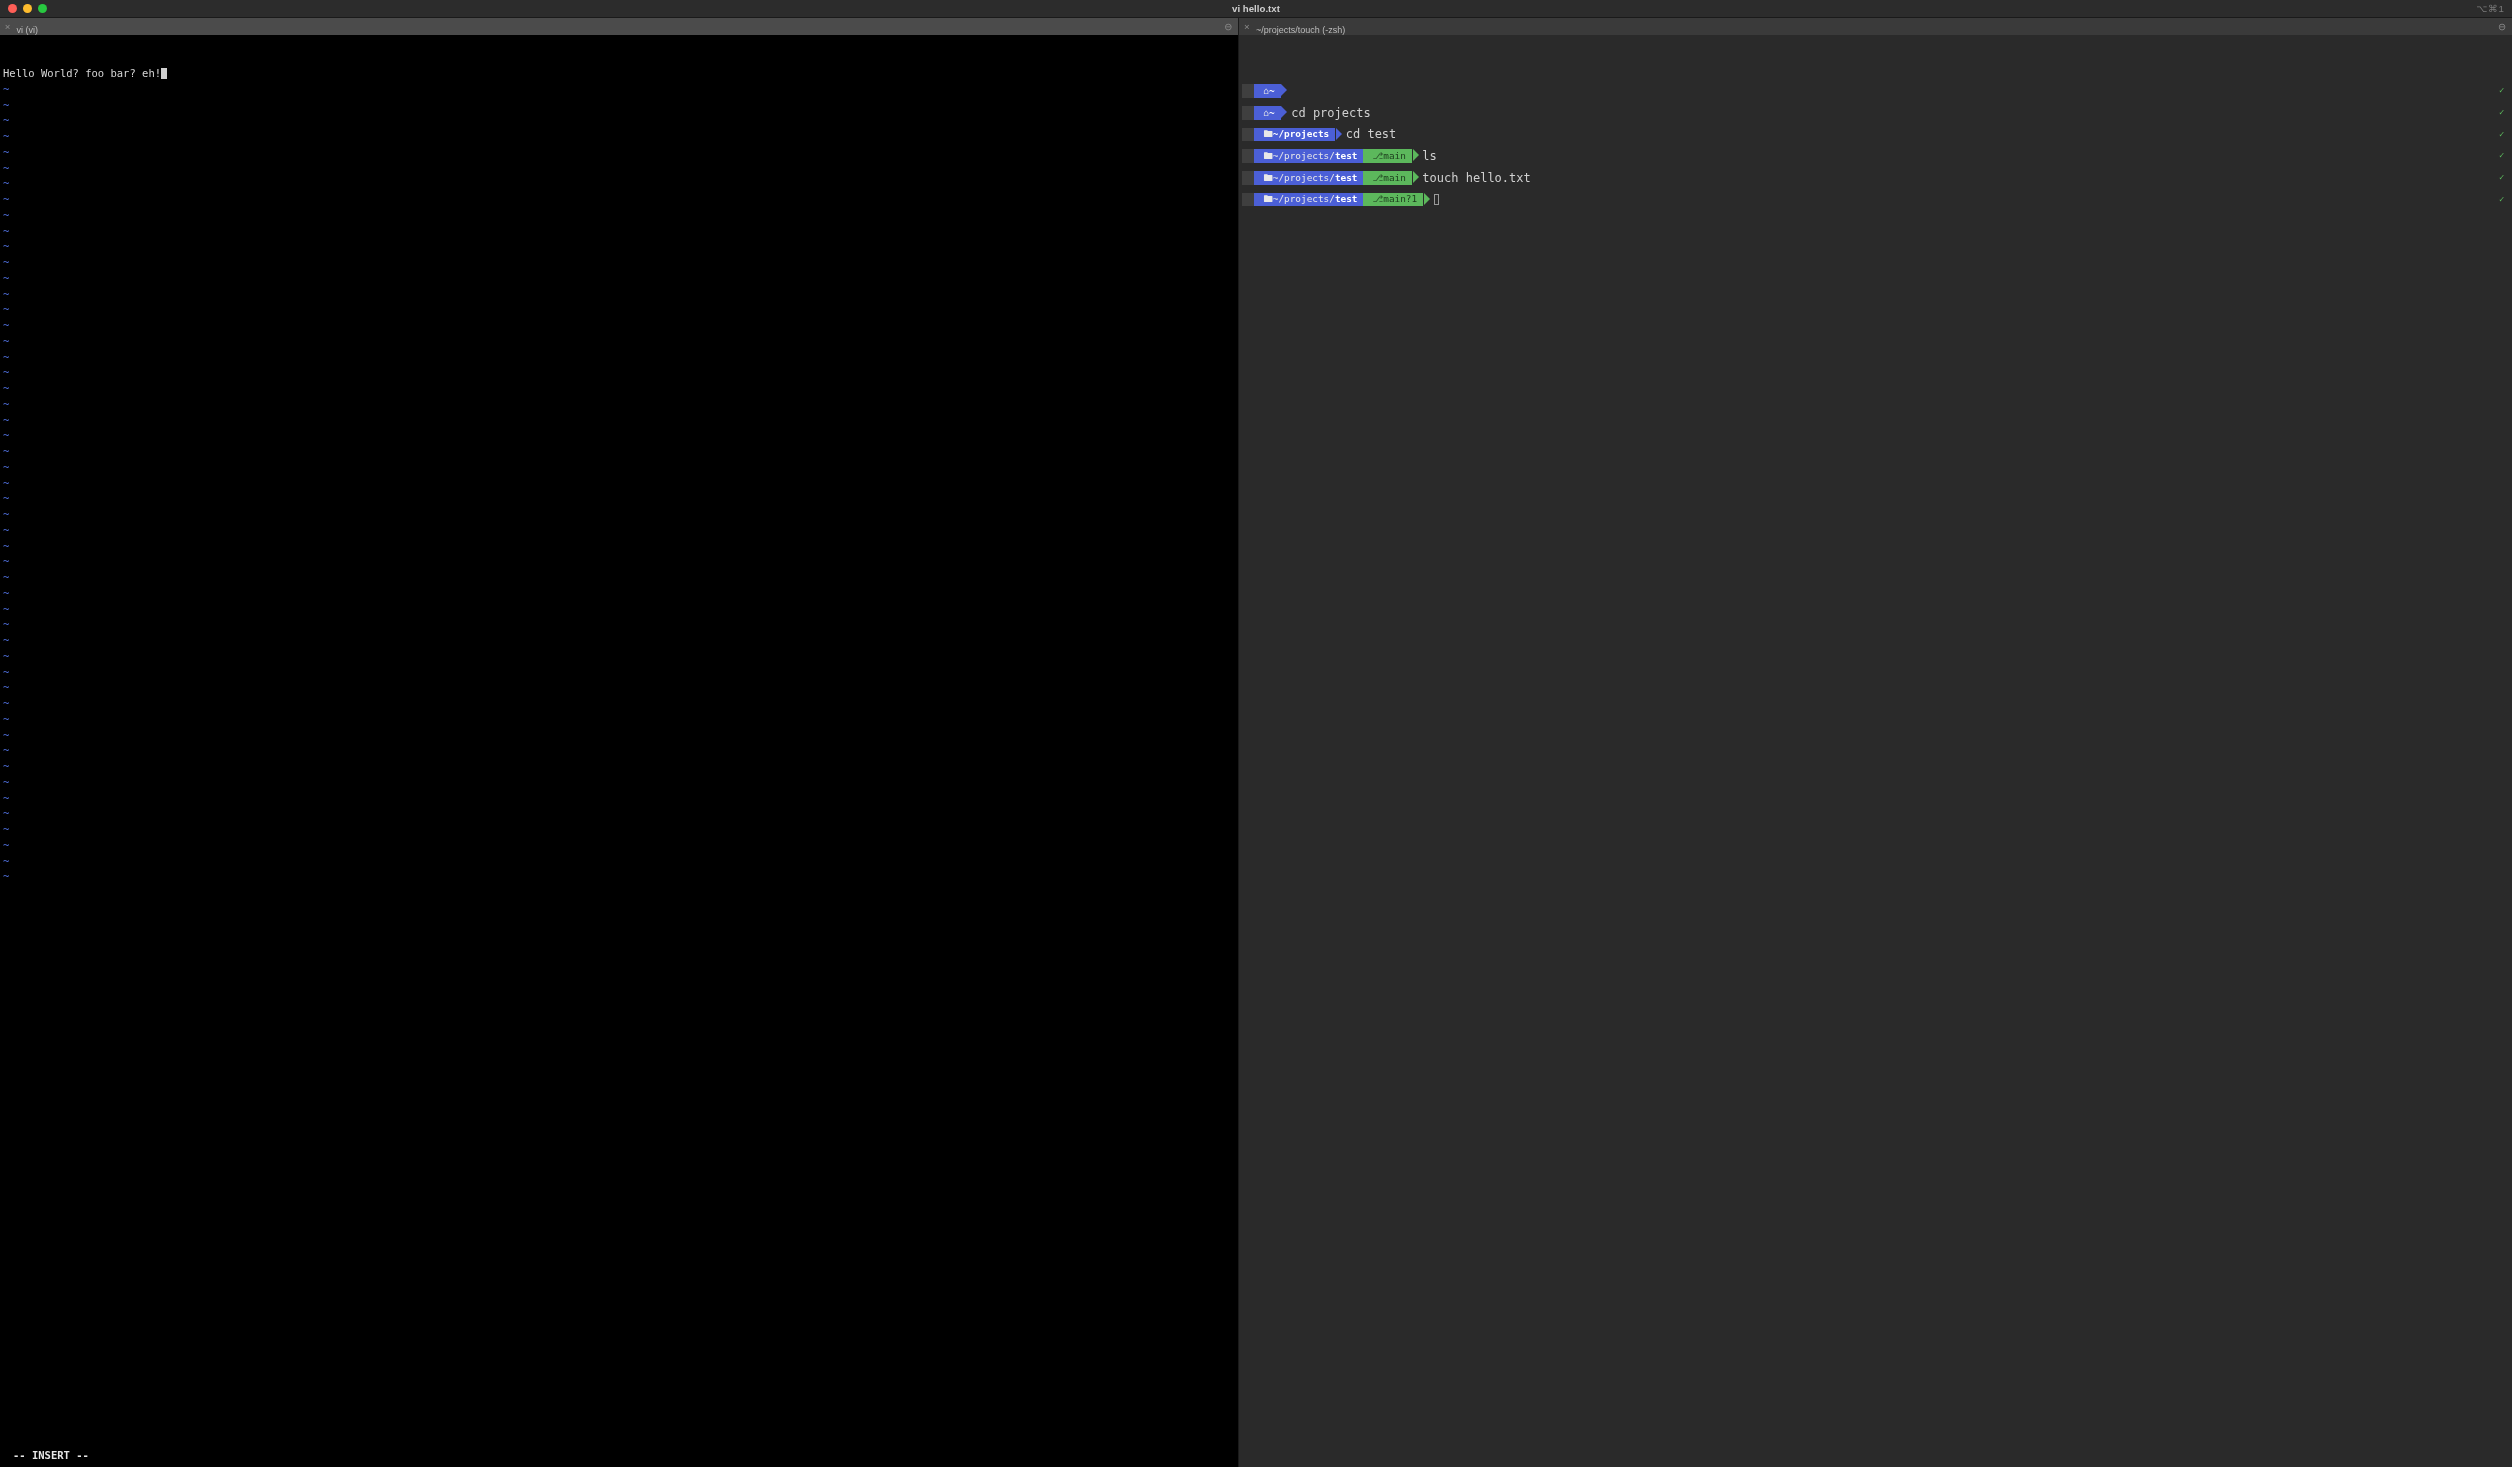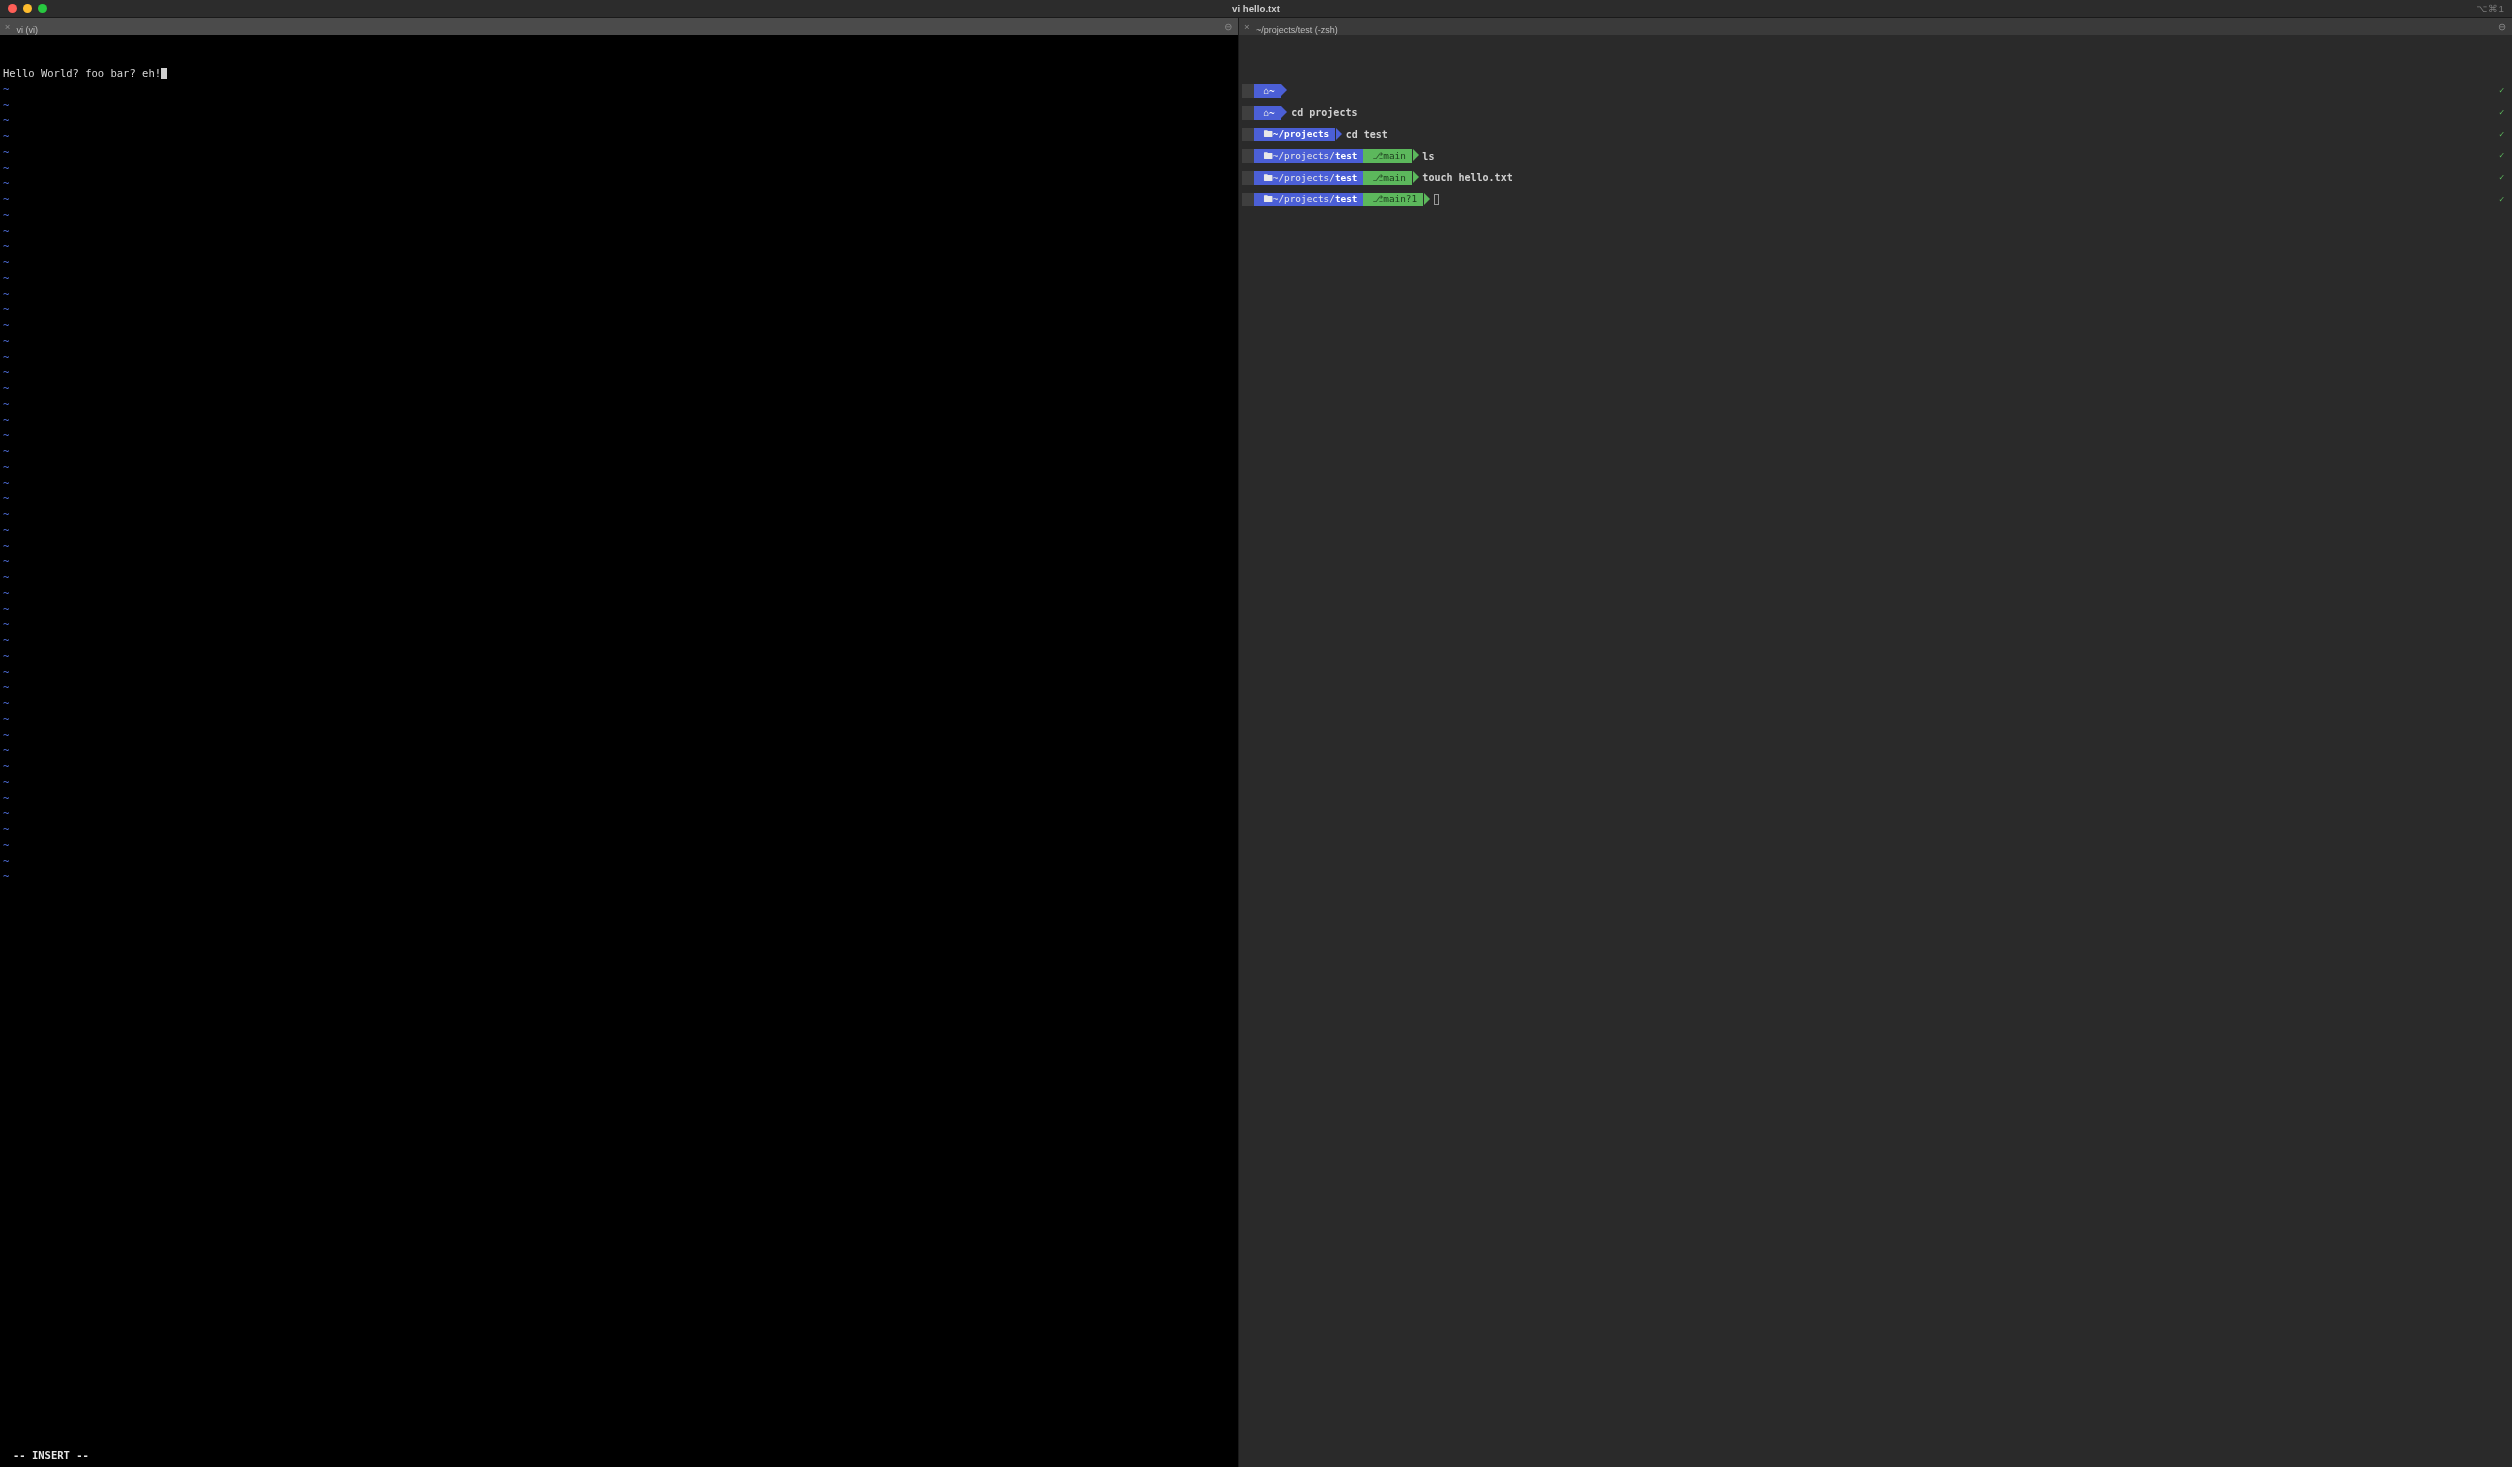--- a/index.html
+++ b/index.html
@@ -175,22 +175,21 @@
   .seg-path .bold { font-weight: bold; color: #fff; }
   .seg-git {
     background: #5cb85c;
     color: #5cb85c;
   }
   .seg-git .glyph { color: #2d5a2d; }
   .seg-git .gtxt, .seg-git .gextra { color: #1c3b1c; }
   .cmdtext {
     color: #d0d0d0;
     padding-left: 10.5px;
-    font-size: 10px;
-    font-weight: bold;
+    font-size: 12px;
   }
   .shell-cursor {
     display: inline-block;
     width: 5.2px;
     height: 10.5px;
     border: 0.7px solid #9a9a9a;
     margin-left: 10.5px;
   }
   .checkmark {
     position: absolute;
@@ -277,21 +276,21 @@
 <span class="vi-tilde">~</span>
 <span class="vi-tilde">~</span>
 </div></div>
         <div class="vi-status">-- INSERT --</div>
       </div>
     </div>
 
     <div class="pane pane-right">
       <div class="tabbar">
         <span class="tab-close">×</span>
-        <span class="tab-title">~/projects/test (-zsh)</span>
+        <span class="tab-title">~/projects/touch (-zsh)</span>
         <span class="tab-menu">⊖</span>
       </div>
       <div class="term term-shell" id="shell-body">
         
       <div class="prompt-line"><span class="seg seg-apple"><span class="glyph"></span></span><span class="seg seg-path"><span class="glyph">⌂</span> <span class="ptxt"></span><span class="ptxt bold">~</span></span><span class="checkmark">✓</span></div><div class="prompt-line"><span class="seg seg-apple"><span class="glyph"></span></span><span class="seg seg-path"><span class="glyph">⌂</span> <span class="ptxt"></span><span class="ptxt bold">~</span></span><span class="cmdtext">cd projects</span><span class="checkmark">✓</span></div><div class="prompt-line"><span class="seg seg-apple"><span class="glyph"></span></span><span class="seg seg-path"><span class="glyph">🖿</span> <span class="ptxt"></span><span class="ptxt bold">~/projects</span></span><span class="cmdtext">cd test</span><span class="checkmark">✓</span></div><div class="prompt-line"><span class="seg seg-apple"><span class="glyph"></span></span><span class="seg seg-path"><span class="glyph">🖿</span> <span class="ptxt">~/projects/</span><span class="ptxt bold">test</span></span><span class="seg seg-git"><span class="glyph"></span> <span class="glyph">⎇</span> <span class="gtxt">main</span></span><span class="cmdtext">ls</span><span class="checkmark">✓</span></div><div class="prompt-line"><span class="seg seg-apple"><span class="glyph"></span></span><span class="seg seg-path"><span class="glyph">🖿</span> <span class="ptxt">~/projects/</span><span class="ptxt bold">test</span></span><span class="seg seg-git"><span class="glyph"></span> <span class="glyph">⎇</span> <span class="gtxt">main</span></span><span class="cmdtext">touch hello.txt</span><span class="checkmark">✓</span></div><div class="prompt-line"><span class="seg seg-apple"><span class="glyph"></span></span><span class="seg seg-path"><span class="glyph">🖿</span> <span class="ptxt">~/projects/</span><span class="ptxt bold">test</span></span><span class="seg seg-git"><span class="glyph"></span> <span class="glyph">⎇</span> <span class="gtxt">main</span> <span class="gextra">?1</span></span><span class="shell-cursor"></span><span class="checkmark">✓</span></div></div>
     </div>
 
   </div>
 </div>
 

